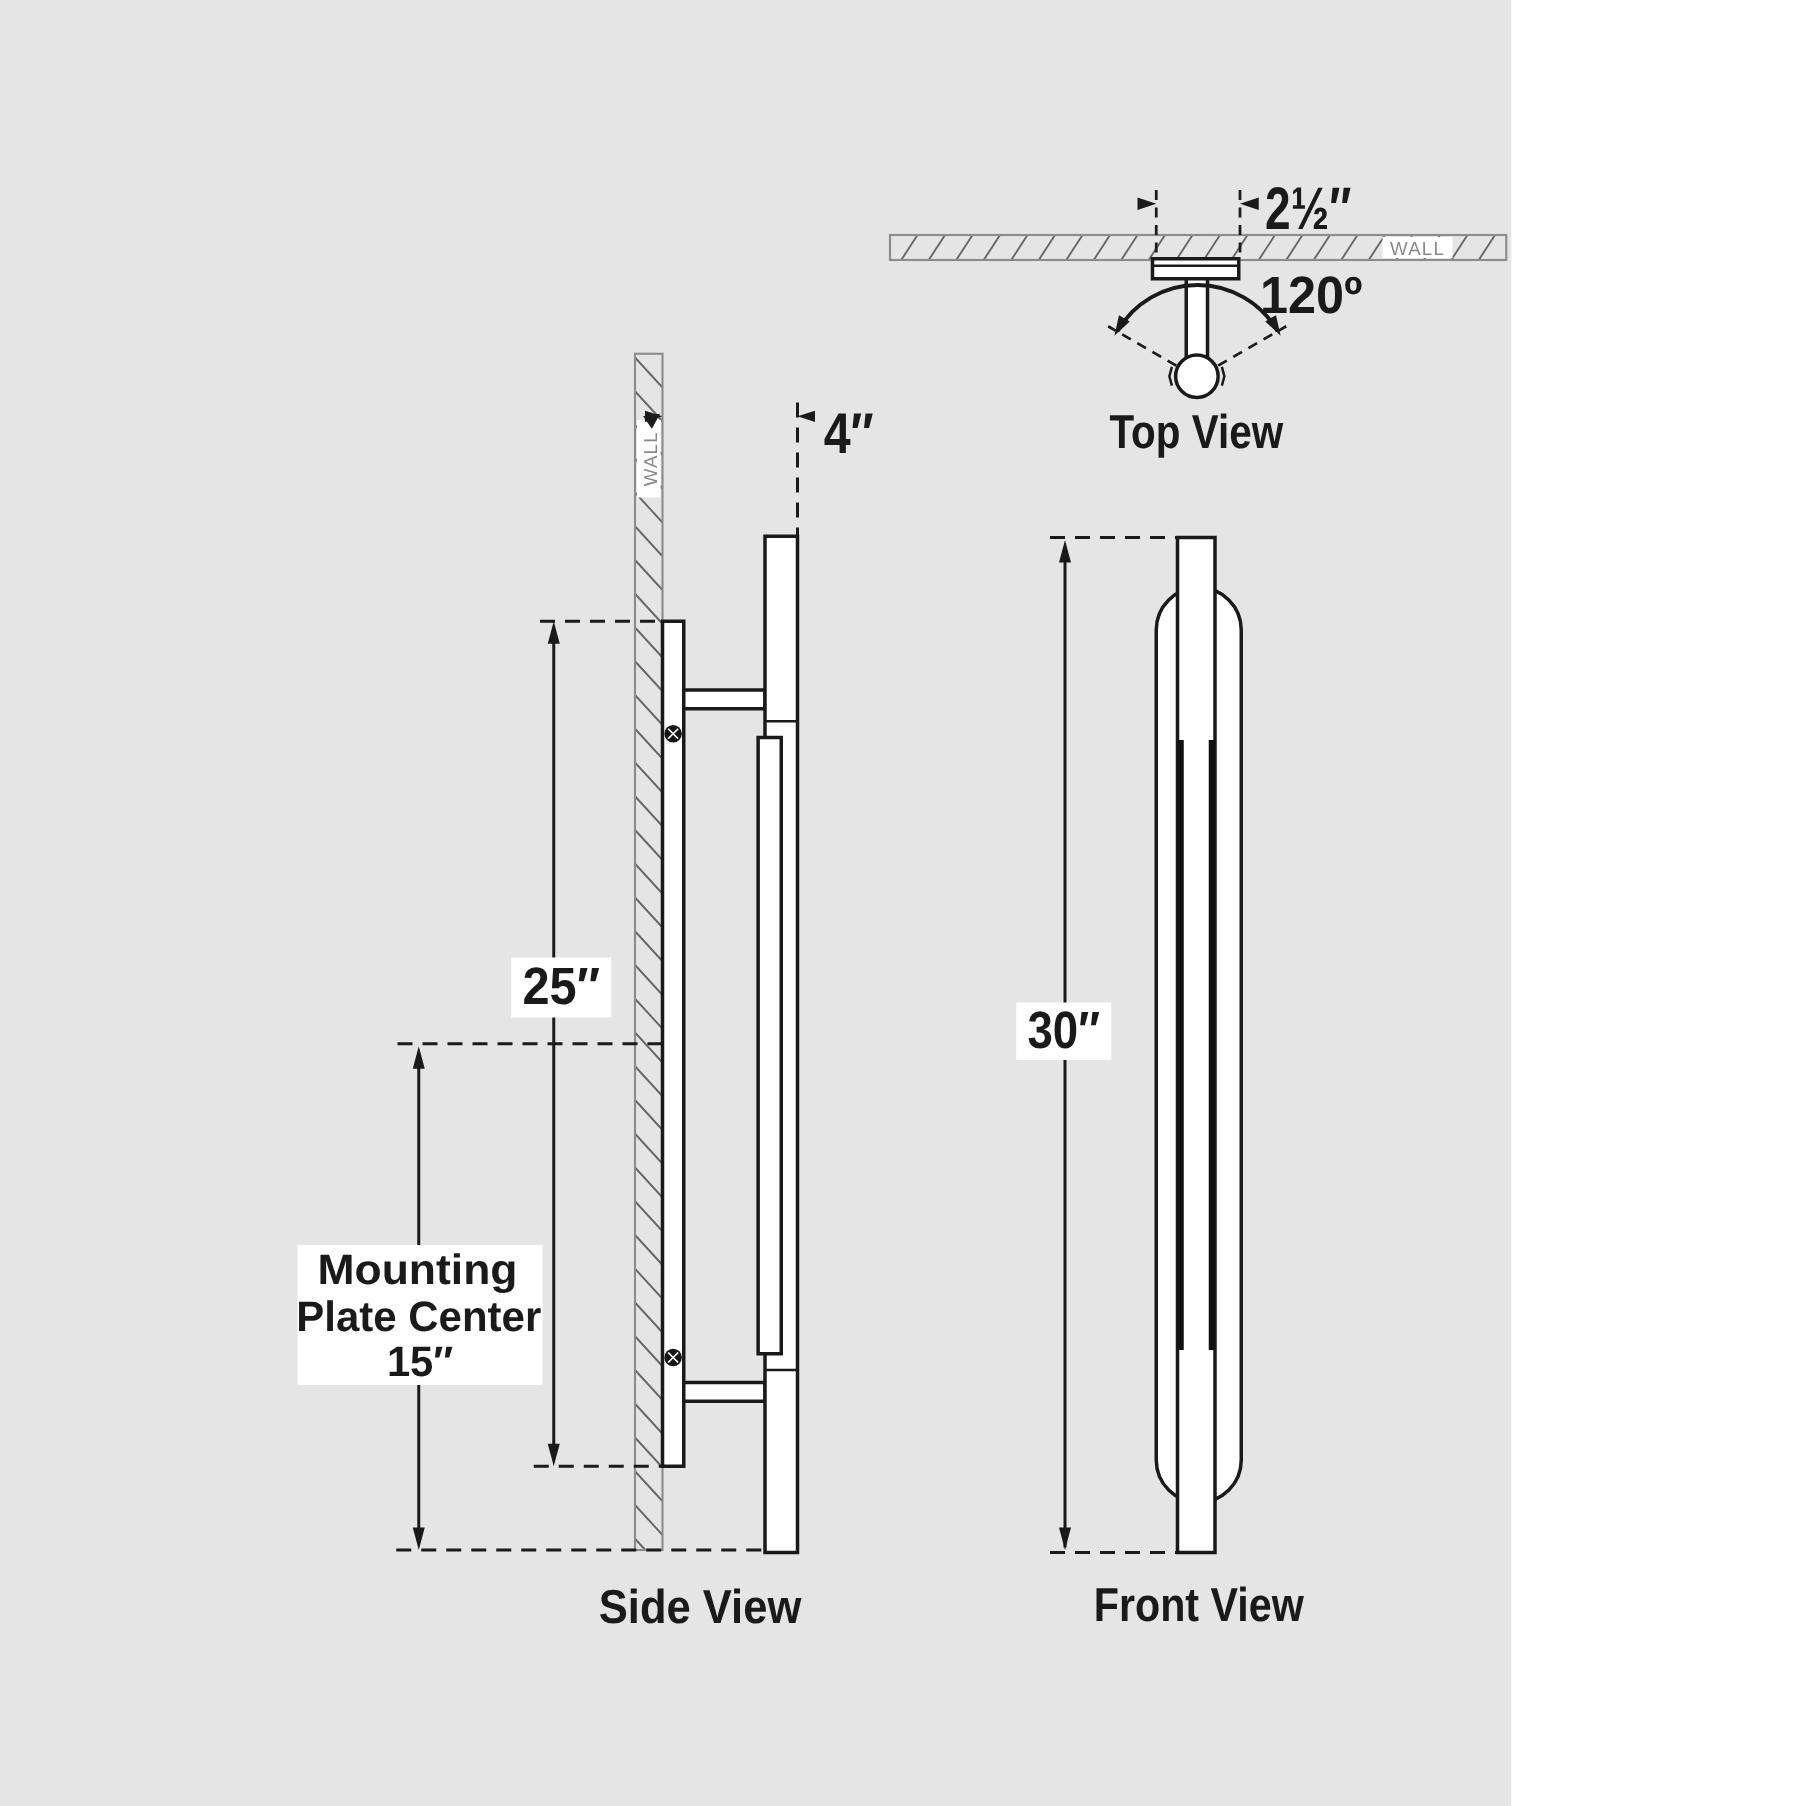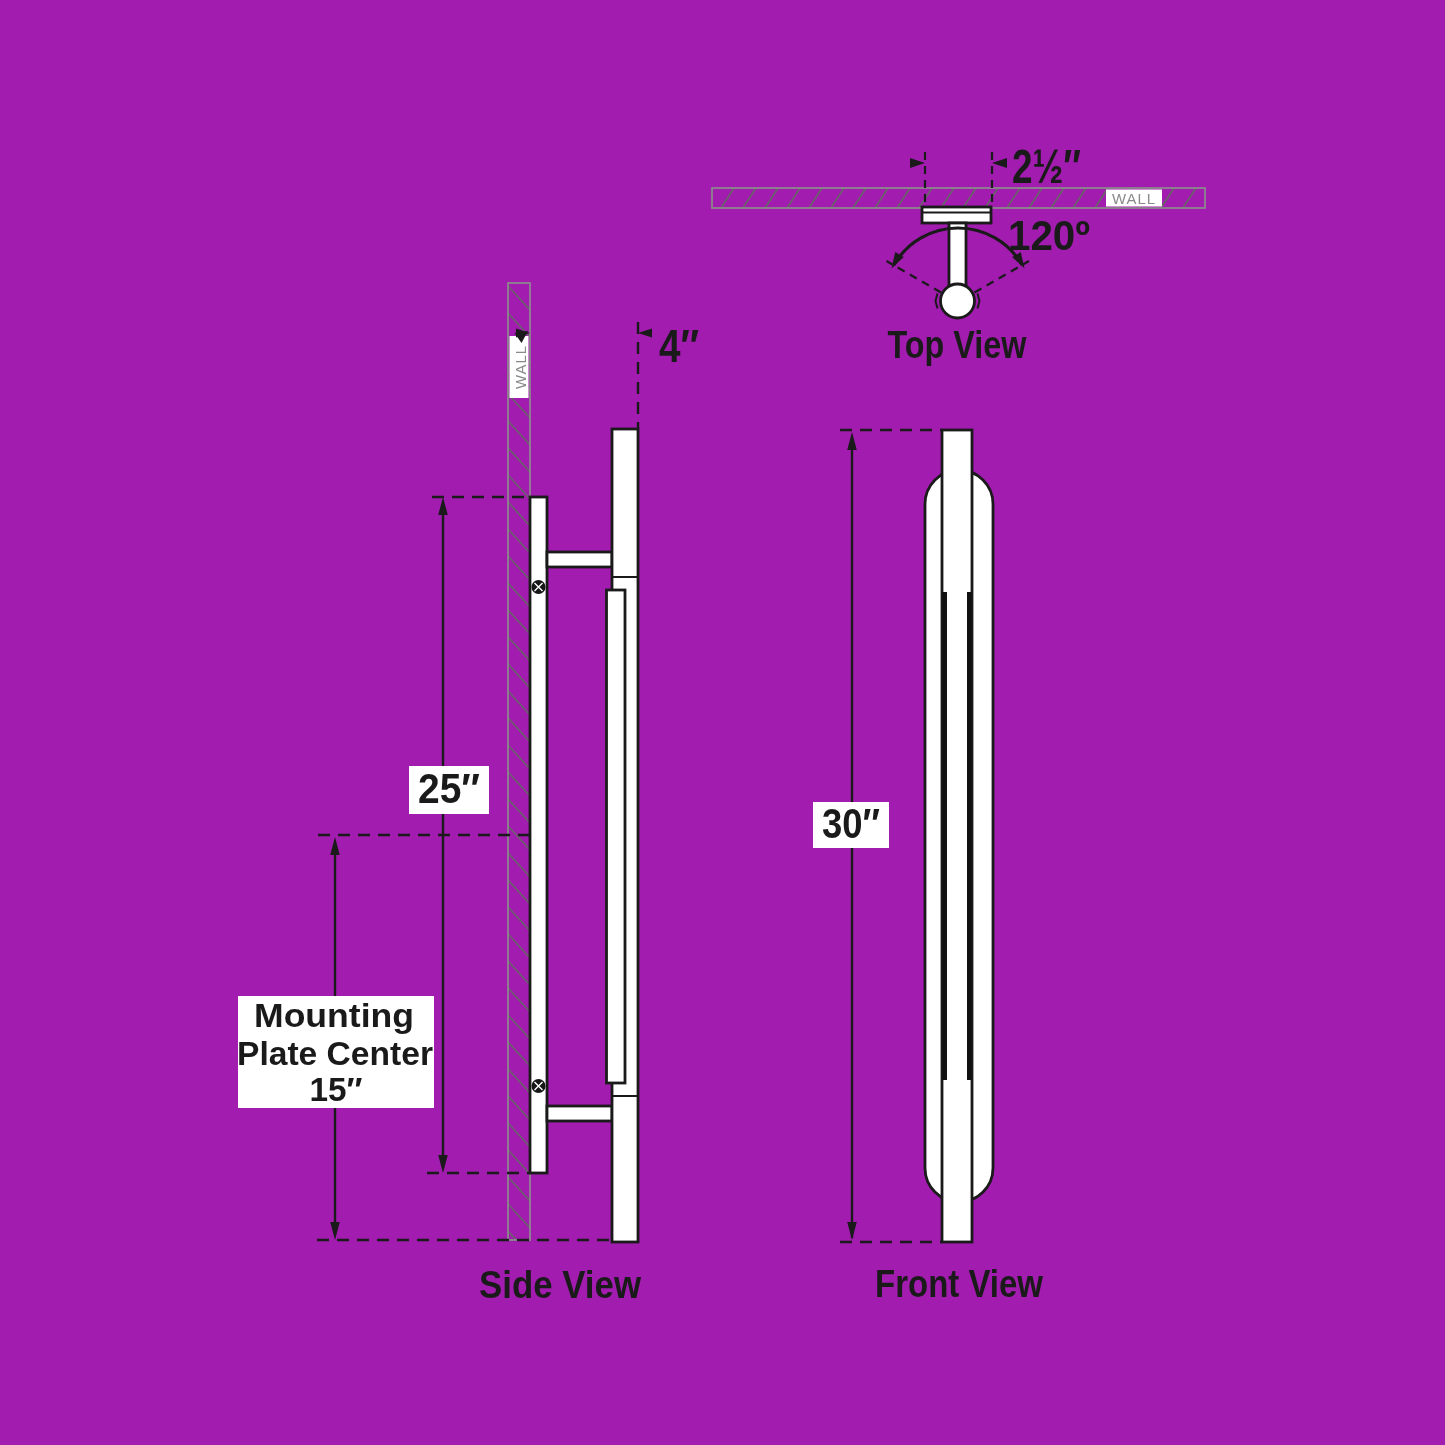--- a/index.html
+++ b/index.html
@@ -1,16 +1,16 @@
 <!DOCTYPE html>
 <html><head>
 <meta charset="utf-8">
 <style>
   html,body{margin:0;padding:0;background:#ffffff;}
-  .stage{width:1445px;height:1445px;position:relative;background:#a21caf;overflow:hidden;}
+  .stage{width:1209px;height:1445px;position:relative;background:#e5e5e5;overflow:hidden;}
   svg{display:block;}
   .t{font-family:"Liberation Sans","DejaVu Sans",sans-serif;font-weight:700;fill:#1a1a1a;}
   .t-wall{font-family:"Liberation Sans","DejaVu Sans",sans-serif;font-weight:400;fill:#8a8a8a;letter-spacing:1px;}
   .ln-thin{stroke:#1a1a1a;stroke-width:2;fill:none;}
   .dim{stroke:#1a1a1a;stroke-width:2.4;fill:none;}
   .dash{stroke:#1a1a1a;stroke-width:2.4;fill:none;stroke-dasharray:12 8;}
   .dash-s{stroke:#1a1a1a;stroke-width:2.2;fill:none;stroke-dasharray:8 6;}
   .wallrect{stroke:#8c8c8c;stroke-width:1.7;fill:none;}
   .white{fill:#ffffff;stroke:#1a1a1a;stroke-width:2.8;}
   .arrow{fill:#1a1a1a;stroke:none;}

